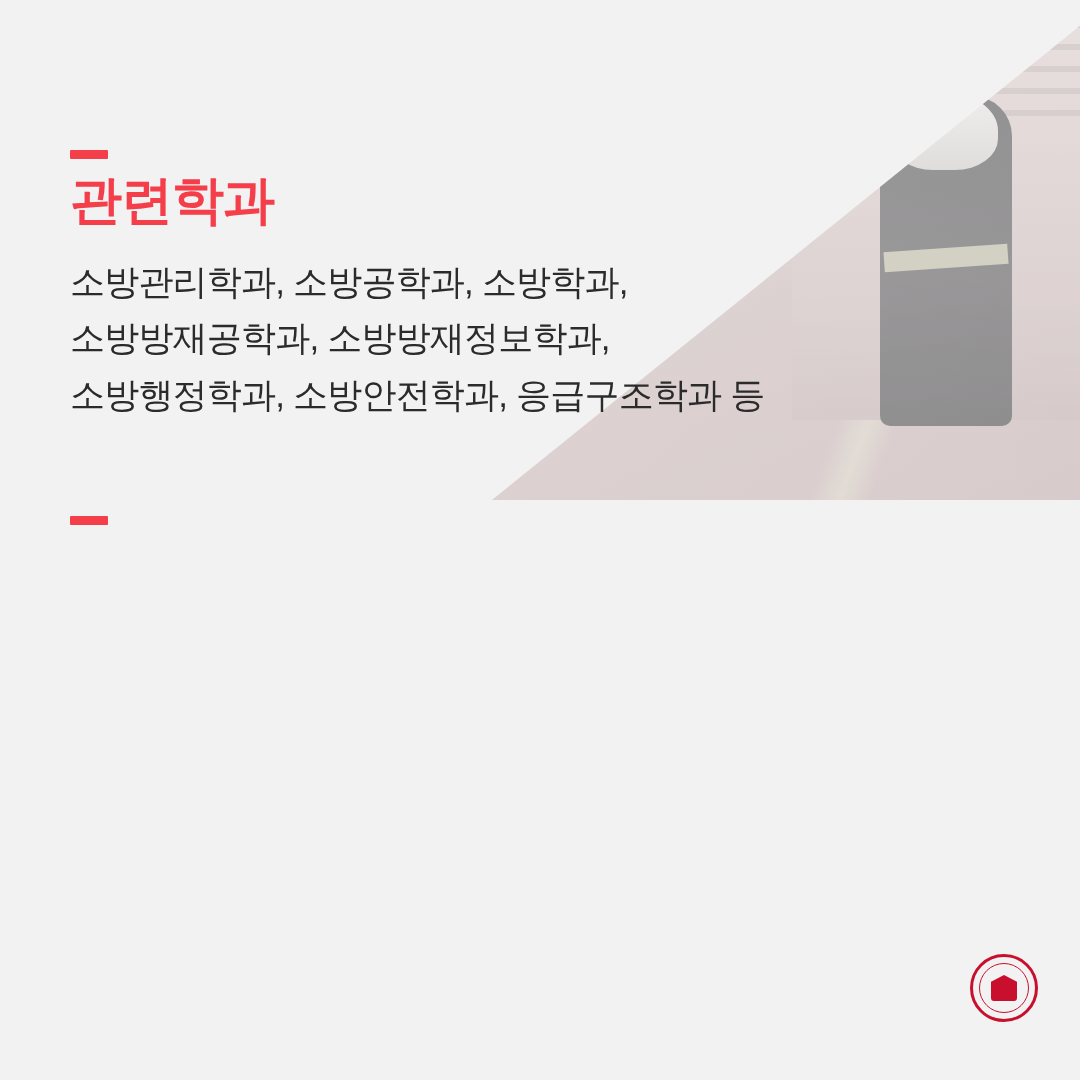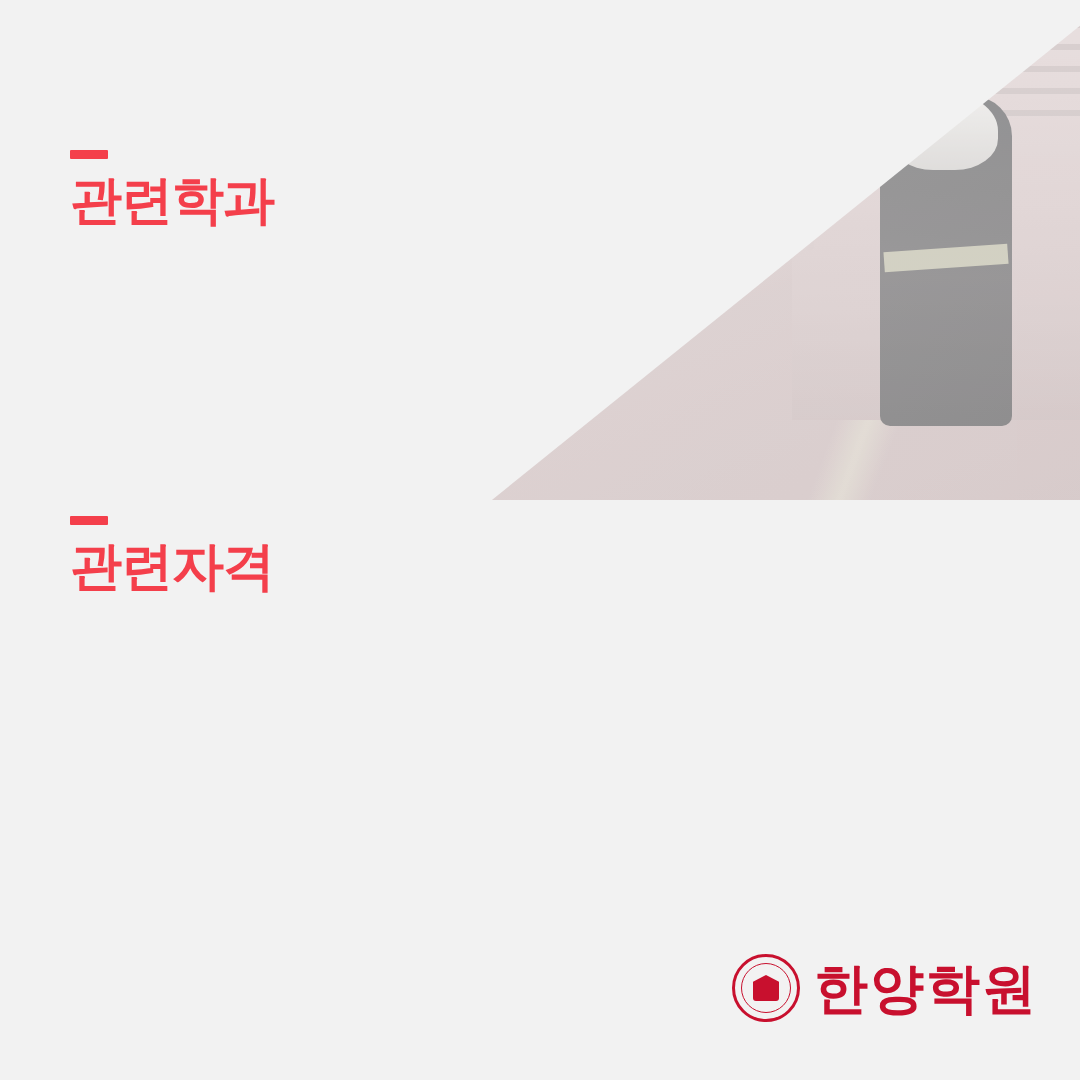--- a/index.html
+++ b/index.html
@@ -234,29 +234,30 @@
       <div class="ff-stripe"></div>
     </div>
     <div class="photo-overlay"></div>
   </div>
 
   <div class="content">
 
     <div class="section section-1">
       <div class="tick"></div>
       <h2 class="heading">관련학과</h2>
+      <p class="body-text">소방관리학과, 소방공학과, 소방학과,
+소방방재공학과, 소방방재정보학과,
+소방행정학과, 소방안전학과, 응급구조학과 등</p>
     </div>
 
     <div class="section section-2">
       <div class="tick"></div>
-      <h2 class="heading">관련자격</h2>
     </div>
 
   </div>
 
   <div class="logo">
     <div class="logo-mark">
       <div class="logo-mark-inner"></div>
     </div>
-    <div class="logo-text">한양학원</div>
   </div>
 
 </div>
 
 </body></html>

